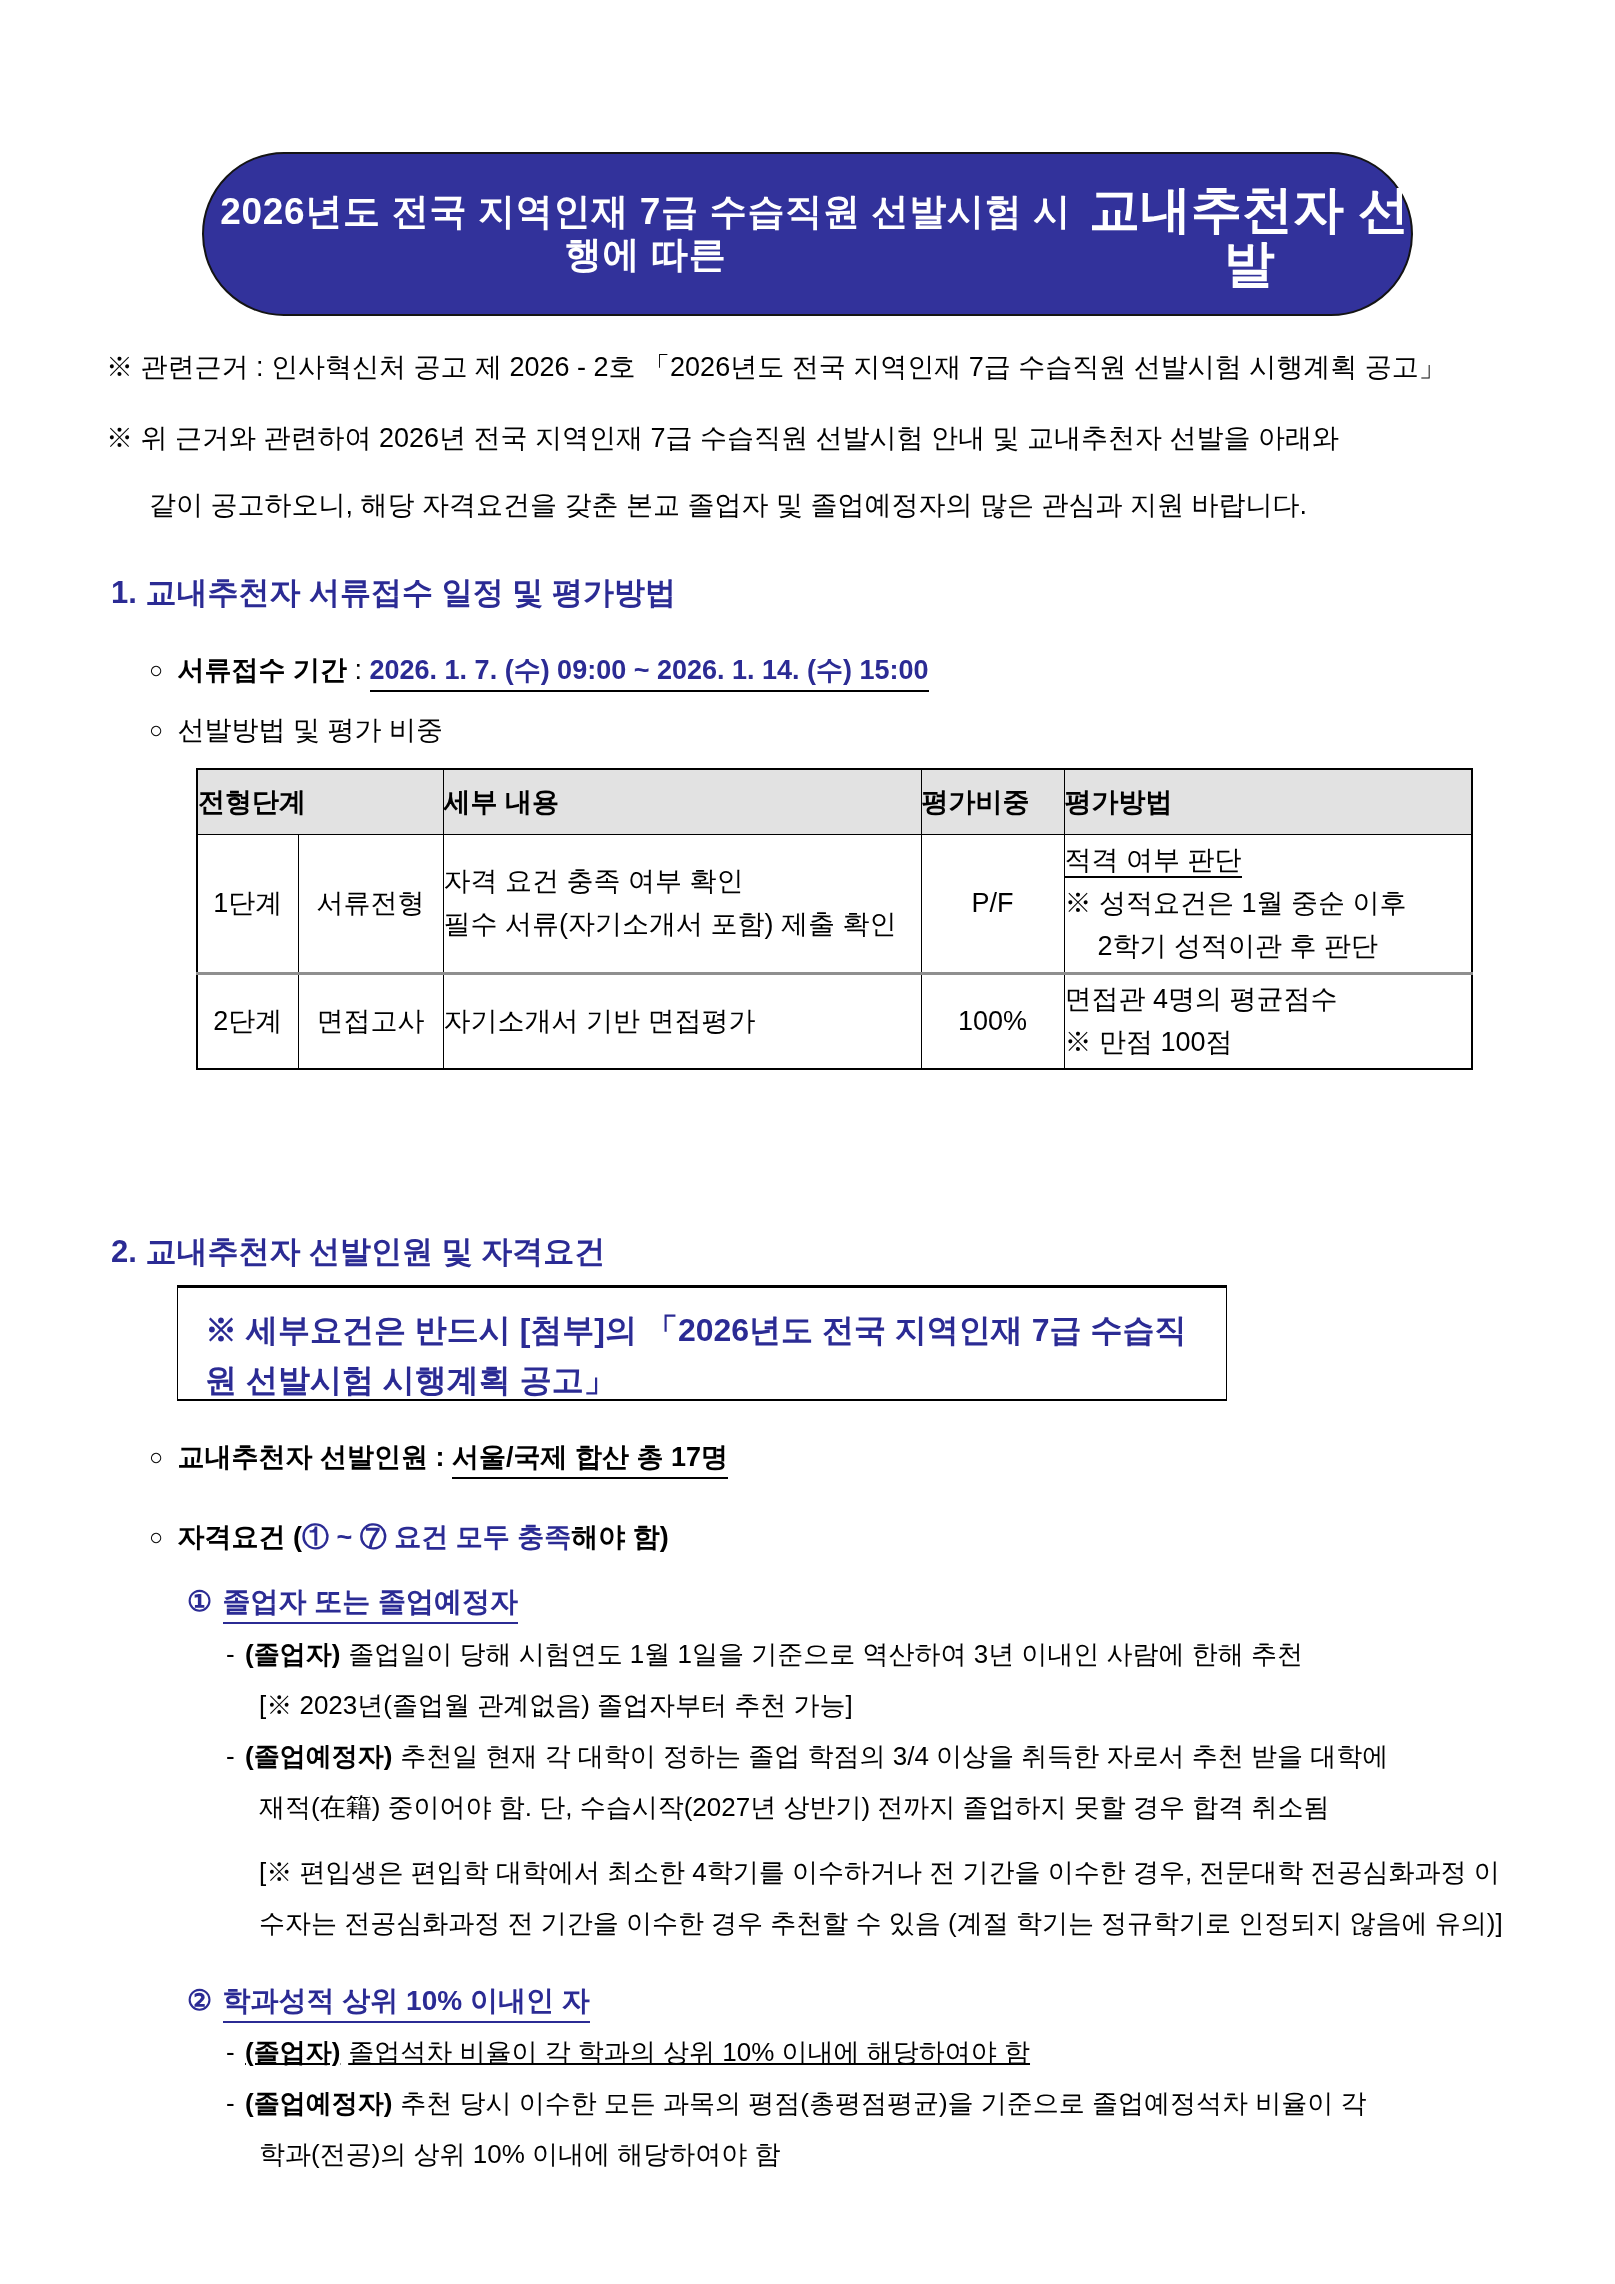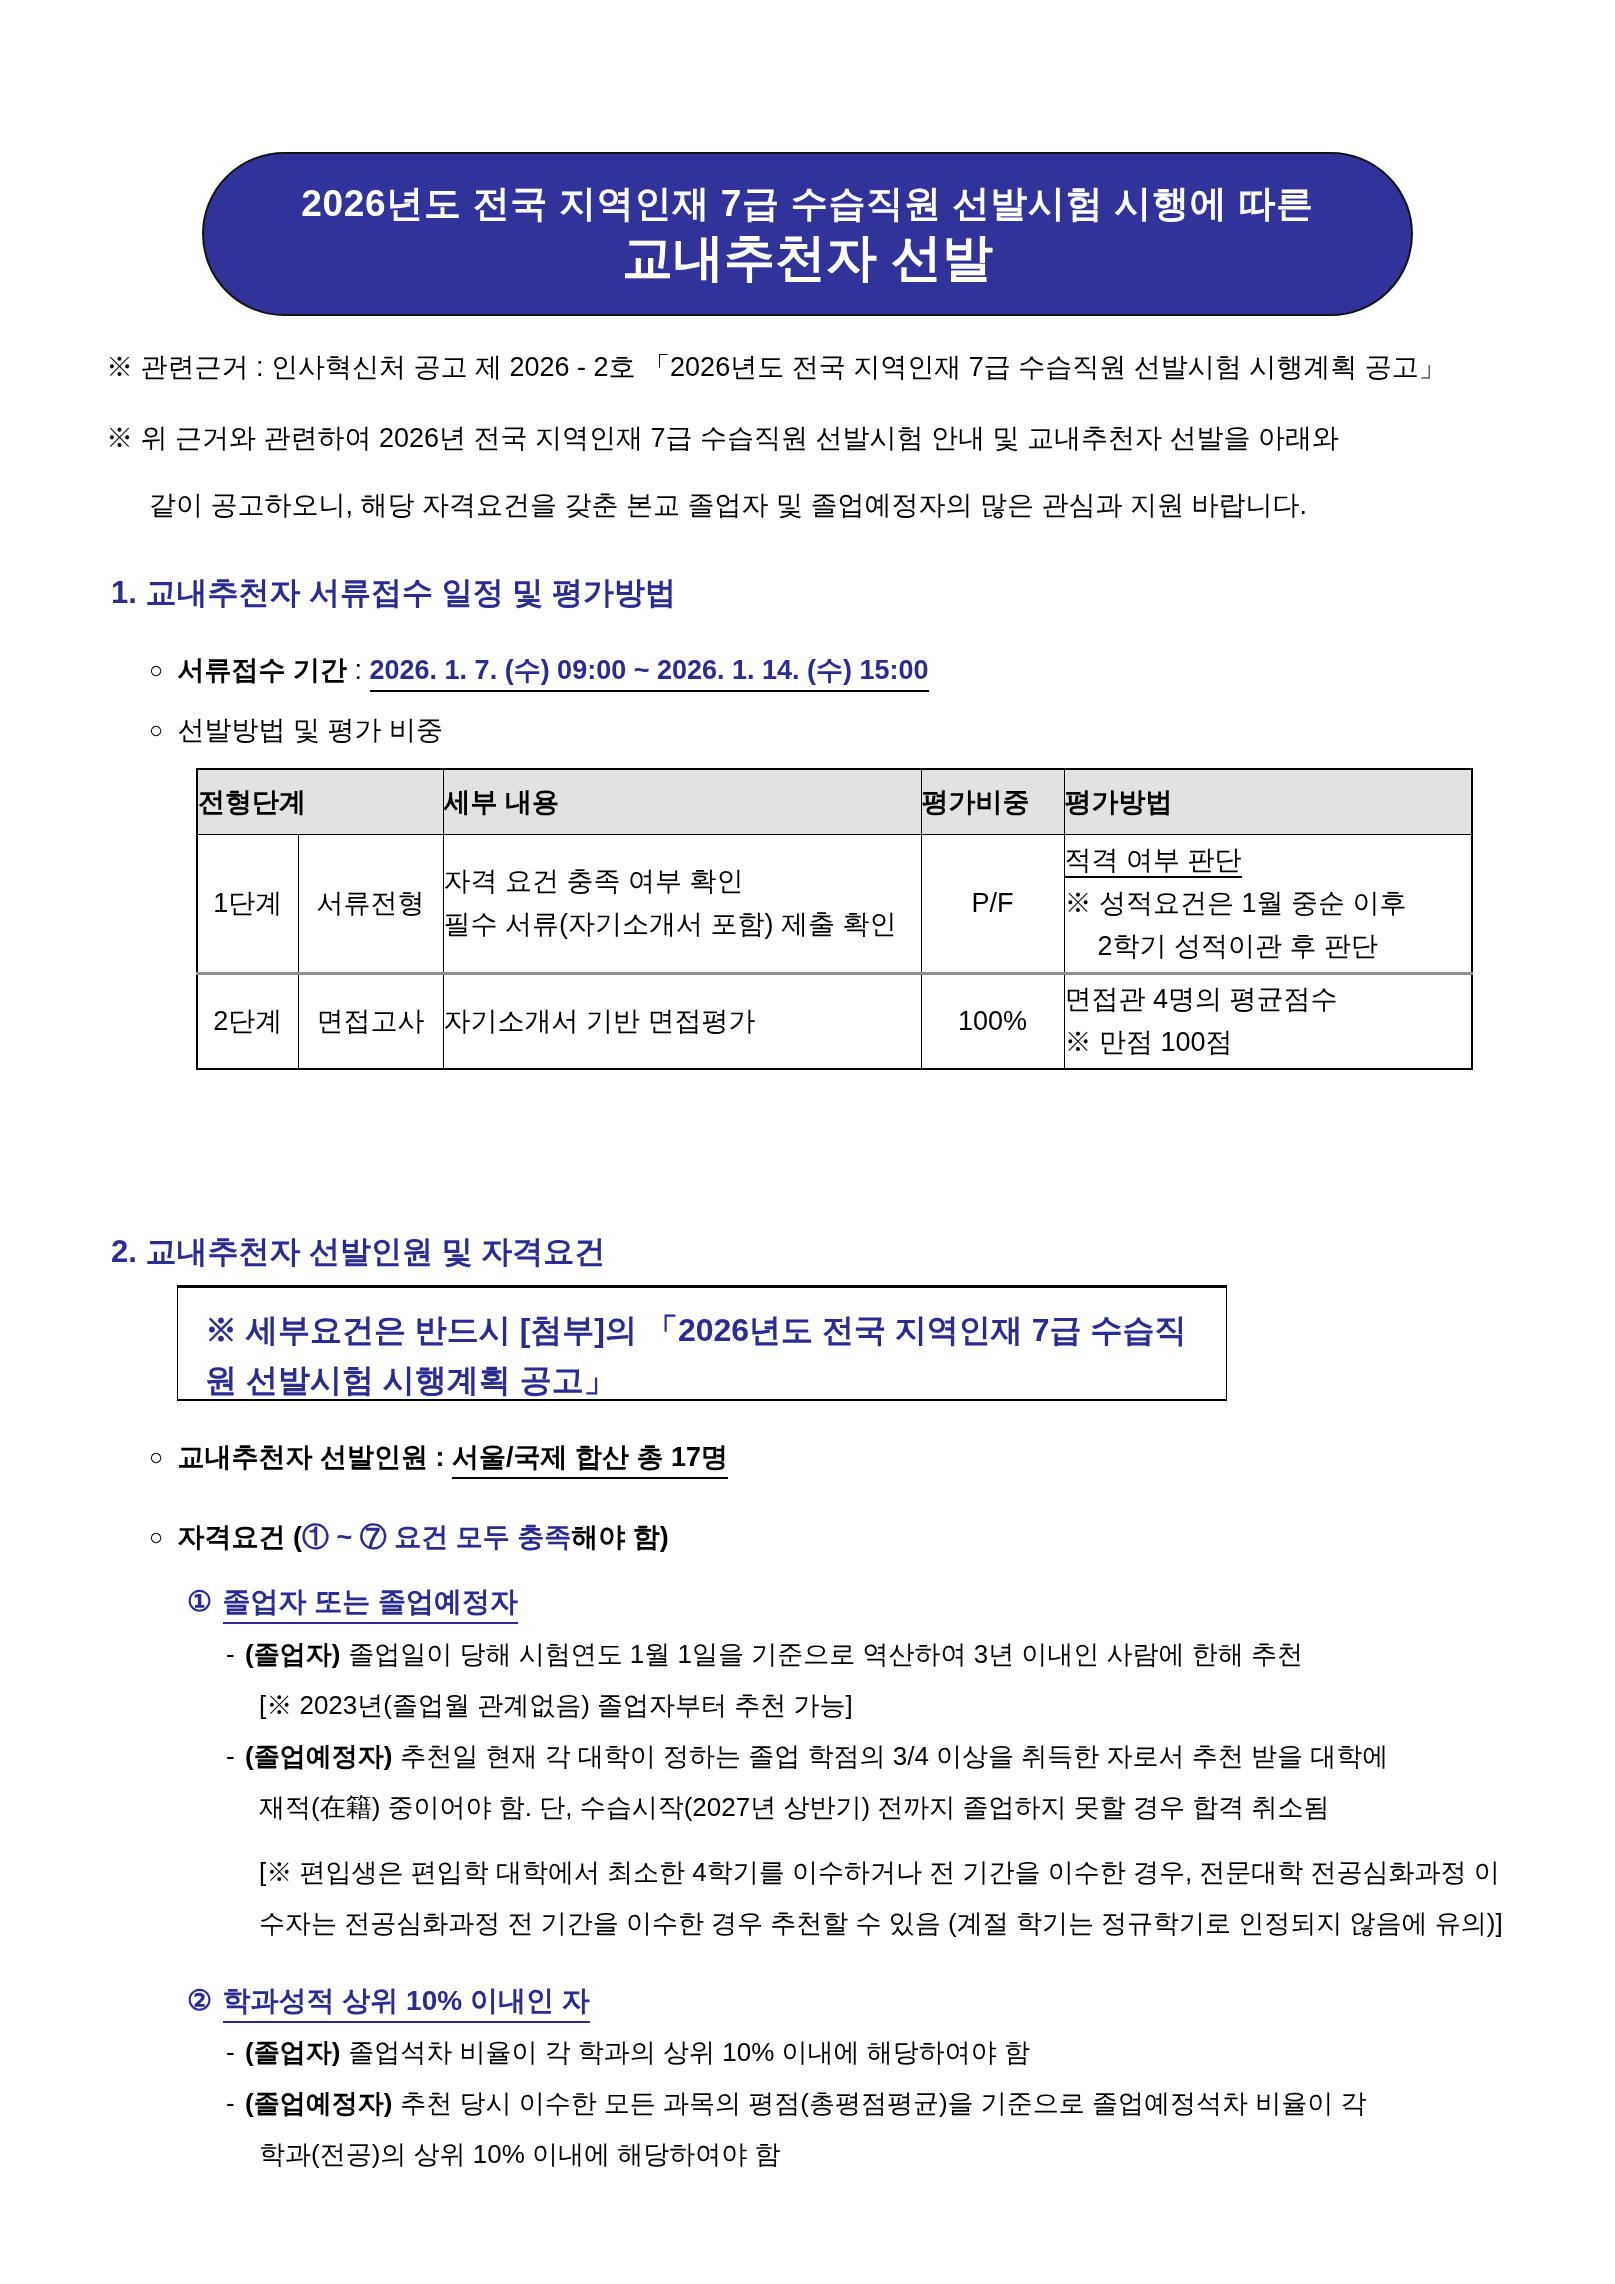--- a/index.html
+++ b/index.html
@@ -15,21 +15,21 @@
   }
   .abs{position:absolute;}
   .bold{font-weight:700;}
   .navy{color:var(--navy);}
 
   
   .banner{
     left:202px;top:152px;width:1211px;height:164px;
     background:var(--banner_bg);
     border:2px solid #141414;border-radius:86px;
-    display:flex;flex-direction:column;align-items:center;justify-content:center;
+    display:flex;flex-direction:row;align-items:center;justify-content:center;
     color:#fff;text-align:center;
   }
   .banner .l1{font-size:37px;font-weight:700;letter-spacing:0.7px;line-height:1.15;}
   .banner .l2{font-size:51px;font-weight:700;margin-top:5.2px;line-height:1.05;}
 
   
   .intro-line{font-size:27px;line-height:1.0;white-space:nowrap;}
 
   
   .sec-title{font-size:31px;font-weight:700;color:var(--navy);white-space:nowrap;}
@@ -173,20 +173,20 @@
   <span class="dash">-</span><span class="bpfx">(졸업예정자)</span><span>추천일 현재 각 대학이 정하는 졸업 학점의 3/4 이상을 취득한 자로서 추천 받을 대학에</span>
 </div>
 <div class="abs item-text" style="left:259px;top:1790px;">재적(在籍) 중이어야 함. 단, 수습시작(2027년 상반기) 전까지 졸업하지 못할 경우 합격 취소됨</div>
 <div class="abs item-text" style="left:259px;top:1855px;">[※ 편입생은 편입학 대학에서 최소한 4학기를 이수하거나 전 기간을 이수한 경우, 전문대학 전공심화과정 이</div>
 <div class="abs item-text" style="left:259px;top:1906px;">수자는 전공심화과정 전 기간을 이수한 경우 추천할 수 있음 (계절 학기는 정규학기로 인정되지 않음에 유의)]</div>
 
 <div class="abs item-title" style="left:187px;top:1982px;">
   <span class="item-num">②</span><span class="u-navy">학과성적 상위 10% 이내인 자</span>
 </div>
 
-<div class="abs item-text" style="left:226px;top:2035px;">
+<div class="abs item-text" style="left:226px;top:2035px;text-decoration:underline;">
   <span class="dash">-</span><span class="bpfx">(졸업자)</span><span>졸업석차 비율이 각 학과의 상위 10% 이내에 해당하여야 함</span>
 </div>
 <div class="abs item-text" style="left:226px;top:2086px;">
   <span class="dash">-</span><span class="bpfx">(졸업예정자)</span><span>추천 당시 이수한 모든 과목의 평점(총평점평균)을 기준으로 졸업예정석차 비율이 각</span>
 </div>
 <div class="abs item-text" style="left:259px;top:2137px;">학과(전공)의 상위 10% 이내에 해당하여야 함</div>
 
 
 </body></html>

